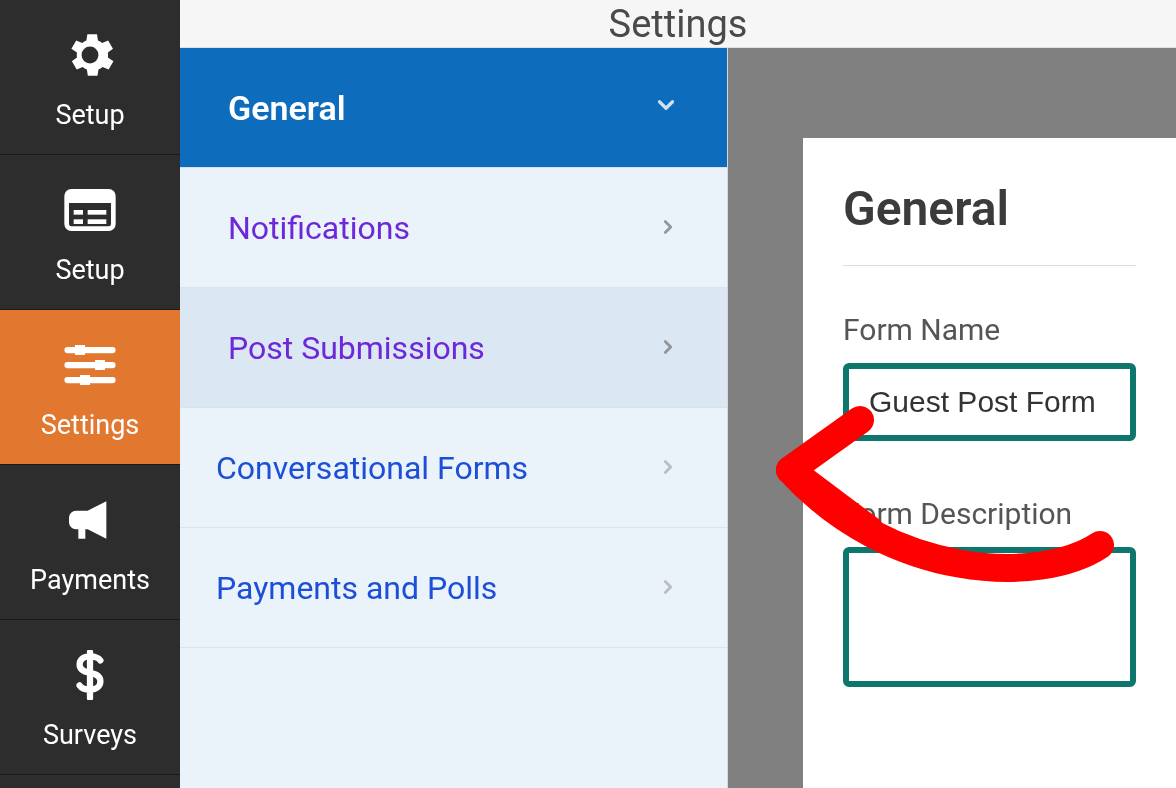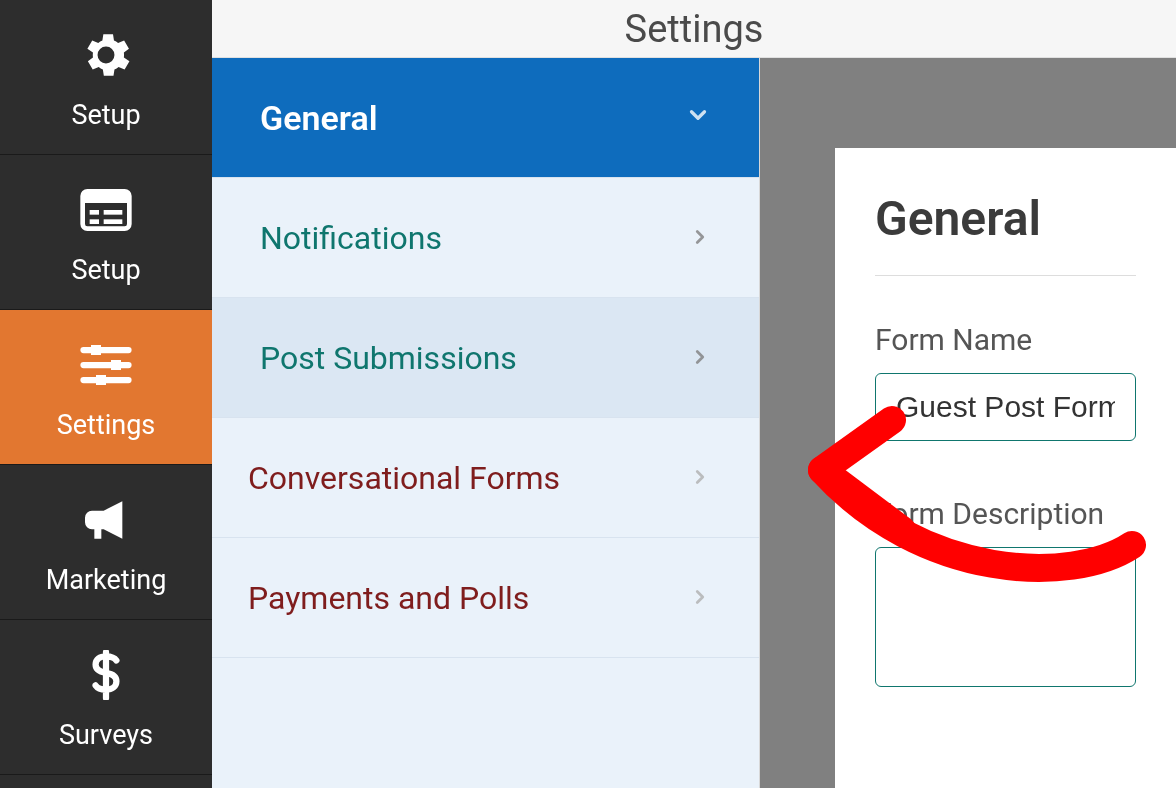--- a/index.html
+++ b/index.html
@@ -11,21 +11,21 @@
     background: #f0f0f0;
   }
   .app {
     display: flex;
     width: 100%;
     height: 100%;
     position: relative;
   }
   
   .sidebar {
-    width: 212px;
+    width: 180px;
     background: #2d2d2d;
     display: flex;
     flex-direction: column;
     flex-shrink: 0;
   }
   .sidebar-item {
     height: 155px;
     display: flex;
     flex-direction: column;
     align-items: center;
@@ -86,35 +86,35 @@
   .settings-list::-webkit-scrollbar-track { background: #e8e8e8; }
   .settings-list::-webkit-scrollbar-thumb { background: #b5b5b5; border-radius: 9px; }
   .settings-row {
     height: 120px;
     display: flex;
     align-items: center;
     justify-content: space-between;
     padding: 0 48px;
     border-bottom: 1px solid #d8e3ef;
     font-size: 32px;
-    color: #0f766e;
+    color: #6d28d9;
     cursor: pointer;
     background: #eaf2fa;
   }
   .settings-row.open {
     background: #0e6cbd;
     color: #fff;
     font-weight: 600;
     font-size: 34px;
   }
   .settings-row.hover {
     background: #dbe7f3;
   }
   .settings-row.muted {
-    color: #7f1d1d;
+    color: #1d4ed8;
     padding-left: 36px;
   }
   .settings-row .chevron {
     font-size: 30px;
     opacity: 0.8;
   }
   
   .preview-wrap {
     flex: 1;
     background: #808080;
@@ -142,21 +142,21 @@
   .field-label {
     font-size: 30px;
     color: #555;
     margin-bottom: 16px;
     display: block;
   }
   .text-input, .textarea-input {
     width: 100%;
     font-size: 30px;
     color: #333;
-    border: 1px solid #0f766e;
+    border: 6px solid #0f766e;
     border-radius: 6px;
     padding: 16px 20px;
     background: #fff;
   }
   .textarea-input {
     height: 140px;
     resize: none;
   }
   .form-group {
     margin-bottom: 55px;
@@ -214,21 +214,21 @@
       </span>
       <span class="label">Settings</span>
     </div>
 
     <div class="sidebar-item">
       <span class="icon">
         <svg viewBox="0 0 24 24" width="56" height="56" fill="#fff">
             <path d="M3 11v2a3 3 0 003 3h1v4h3v-4h1l8 4V4l-8 4H6a3 3 0 00-3 3z"></path>
           </svg>
       </span>
-      <span class="label">Marketing</span>
+      <span class="label">Payments</span>
     </div>
 
     <div class="sidebar-item">
       <span class="icon">
         <svg viewBox="0 0 24 24" width="50" height="50" fill="#fff">
             <path d="M12 1v22M17 5c-1-1.5-3-2-5-2-3 0-5 1.5-5 4s2 3.5 5 4 5 1.5 5 4-2 4-5 4c-2 0-4-.5-5-2" stroke="#fff" stroke-width="3" fill="none" stroke-linecap="round"></path>
           </svg>
       </span>
       <span class="label">Surveys</span>
     </div>

